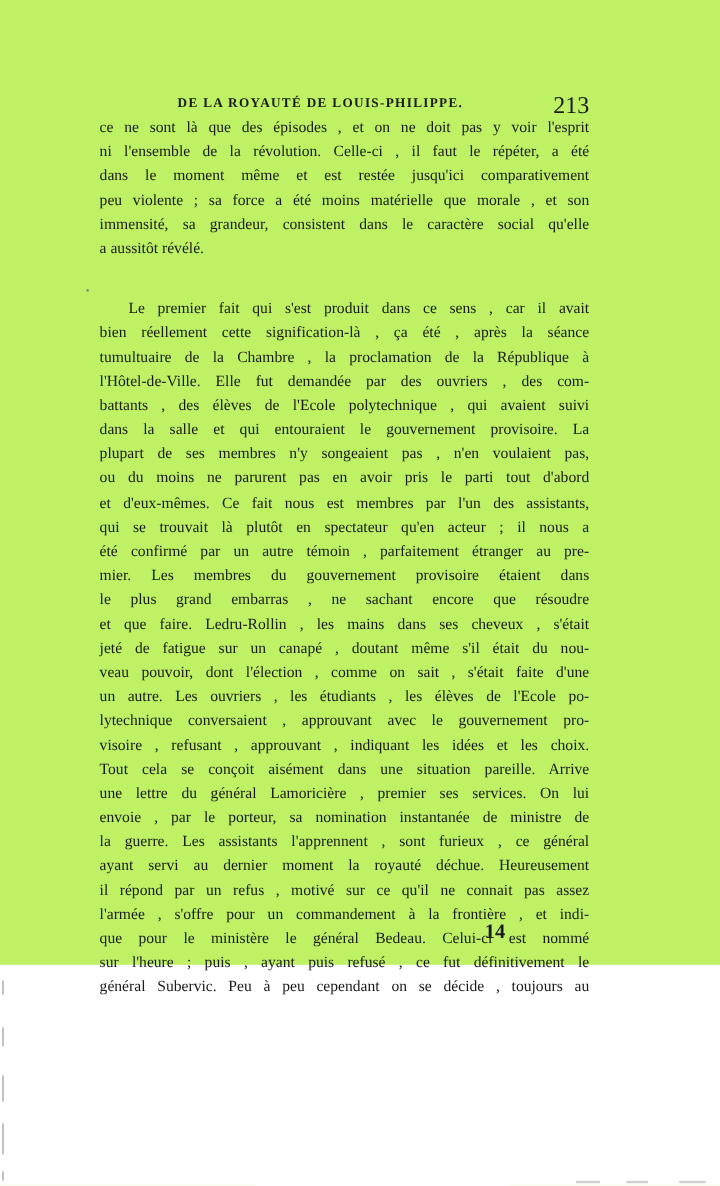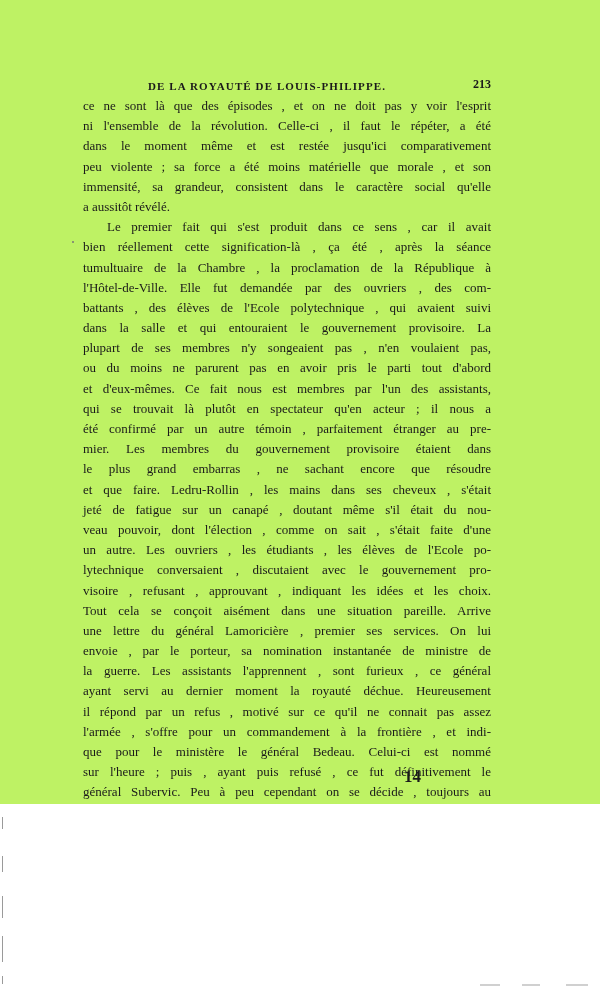--- a/index.html
+++ b/index.html
@@ -36,22 +36,22 @@
       font-size: 11px;
       letter-spacing: 1.1px;
       font-weight: bold;
       font-variant: small-caps;
       text-transform: uppercase;
     }
     .page-number {
       position: absolute;
       right: 0;
       top: -1px;
-      font-size: 12px;
-      font-weight: bold;
+      font-size: 20px;
+      font-weight: normal;
     }
     .text-block {
       position: absolute;
       left: 83px;
       top: 96px;
       width: 408px;
       font-family: Liberation Serif, serif;
       font-size: 13px;
       line-height: 20.2px;
       text-align: justify;
@@ -62,20 +62,21 @@
       white-space: nowrap;
       text-align: justify;
       text-align-last: justify;
       overflow: visible;
     }
     .line.last {
       text-align-last: left;
     }
     .line.indent {
       padding-left: 24px;
+      margin-top: 30px;
     }
     .signature {
       position: absolute;
       left: 404px;
       top: 767px;
       font-family: "Liberation Serif", serif;
       font-size: 17px;
       font-weight: bold;
     }
     .scan-mark {
@@ -124,21 +125,21 @@
     <span class="line">ou du moins ne parurent pas en avoir pris le parti tout d'abord</span>
     <span class="line">et d'eux-mêmes. Ce fait nous est membres par l'un des assistants,</span>
     <span class="line">qui se trouvait là plutôt en spectateur qu'en acteur ; il nous a</span>
     <span class="line">été confirmé par un autre témoin , parfaitement étranger au pre-</span>
     <span class="line">mier. Les membres du gouvernement provisoire étaient dans</span>
     <span class="line">le plus grand embarras , ne sachant encore que résoudre</span>
     <span class="line">et que faire. Ledru-Rollin , les mains dans ses cheveux , s'était</span>
     <span class="line">jeté de fatigue sur un canapé , doutant même s'il était du nou-</span>
     <span class="line">veau pouvoir, dont l'élection , comme on sait , s'était faite d'une</span>
     <span class="line">un autre. Les ouvriers , les étudiants , les élèves de l'Ecole po-</span>
-    <span class="line">lytechnique conversaient , discutaient avec le gouvernement pro-</span>
+    <span class="line">lytechnique conversaient , approuvant avec le gouvernement pro-</span>
     <span class="line">visoire , refusant , approuvant , indiquant les idées et les choix.</span>
     <span class="line">Tout cela se conçoit aisément dans une situation pareille. Arrive</span>
     <span class="line">une lettre du général Lamoricière , premier ses services. On lui</span>
     <span class="line">envoie , par le porteur, sa nomination instantanée de ministre de</span>
     <span class="line">la guerre. Les assistants l'apprennent , sont furieux , ce général</span>
     <span class="line">ayant servi au dernier moment la royauté déchue. Heureusement</span>
     <span class="line">il répond par un refus , motivé sur ce qu'il ne connait pas assez</span>
     <span class="line">l'armée , s'offre pour un commandement à la frontière , et indi-</span>
     <span class="line">que pour le ministère le général Bedeau. Celui-ci est nommé</span>
     <span class="line">sur l'heure ; puis , ayant puis refusé , ce fut définitivement le</span>

